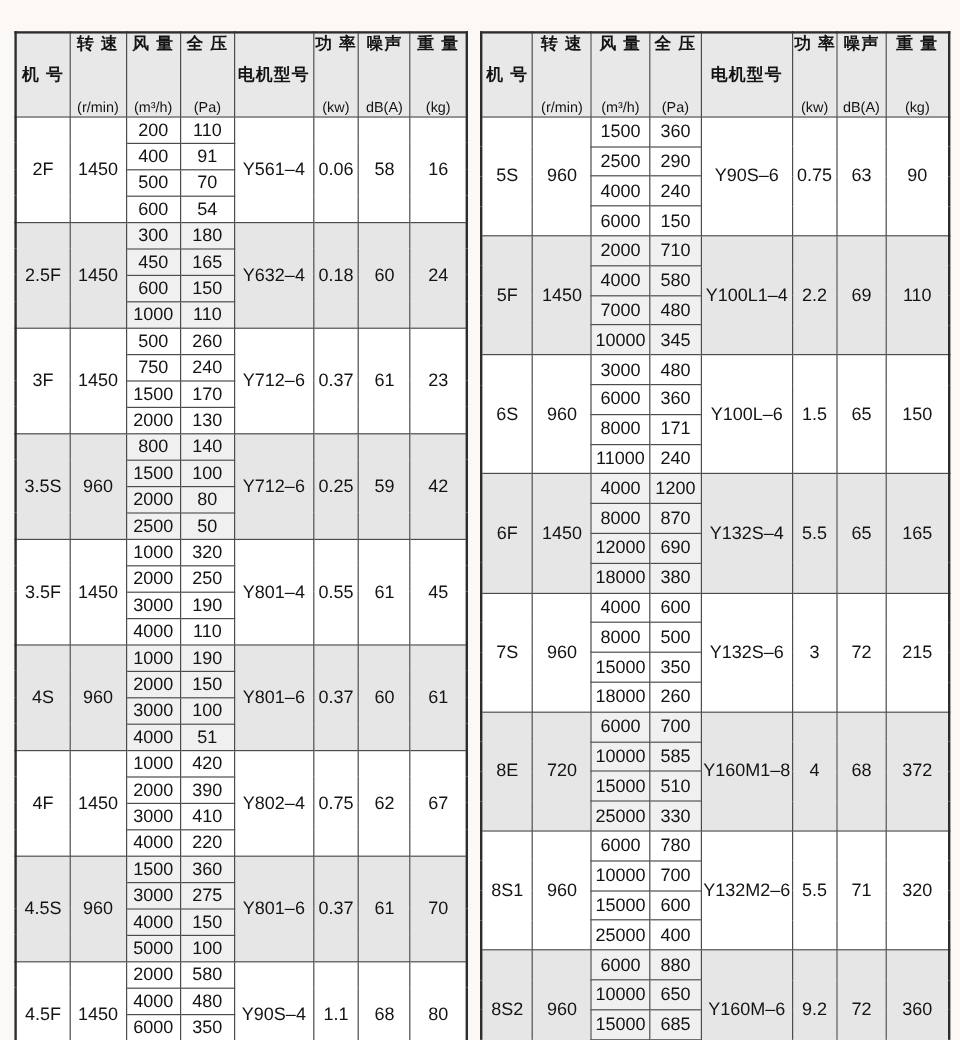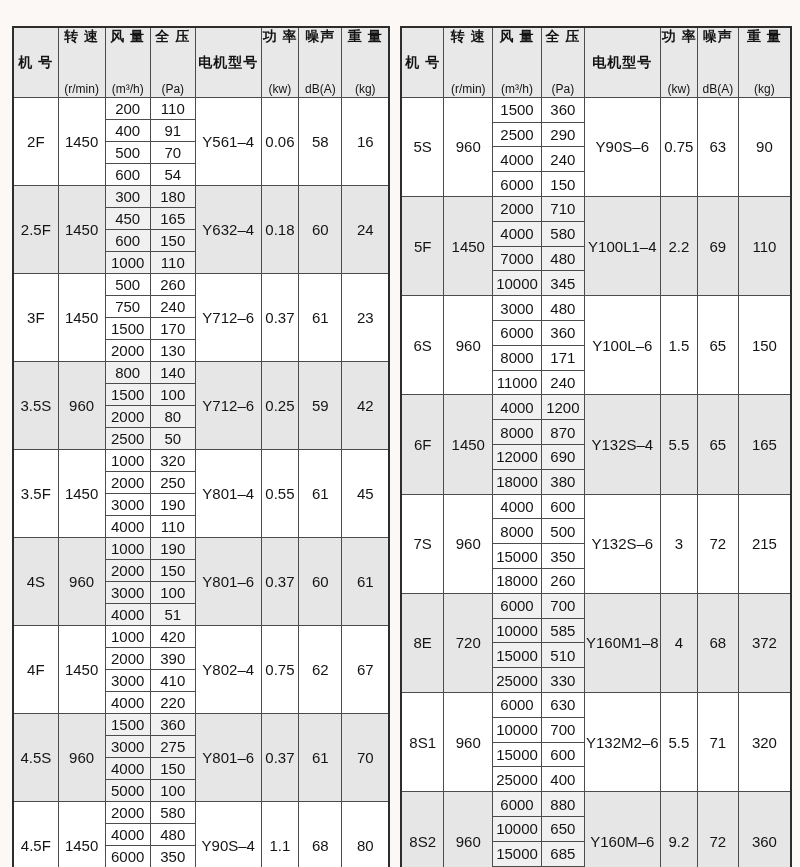--- a/index.html
+++ b/index.html
@@ -481,21 +481,21 @@
           <td class="sub">510</td>
         </tr>
         <tr class="shaded">
           <td class="sub">25000</td>
           <td class="sub">330</td>
         </tr>
         <tr class="plain">
           <td rowspan="4">8S1</td>
           <td rowspan="4">960</td>
           <td class="sub">6000</td>
-          <td class="sub">630</td>
+          <td class="sub">780</td>
           <td rowspan="4">Y132M2–6</td>
           <td rowspan="4">5.5</td>
           <td rowspan="4">71</td>
           <td rowspan="4">320</td>
         </tr>
         <tr class="plain">
           <td class="sub">10000</td>
           <td class="sub">700</td>
         </tr>
         <tr class="plain">

